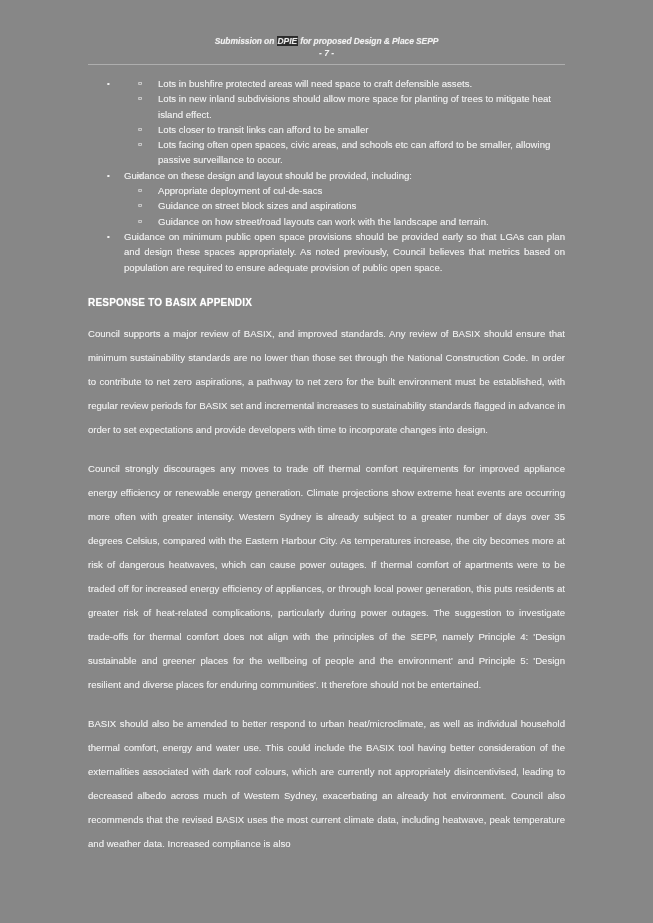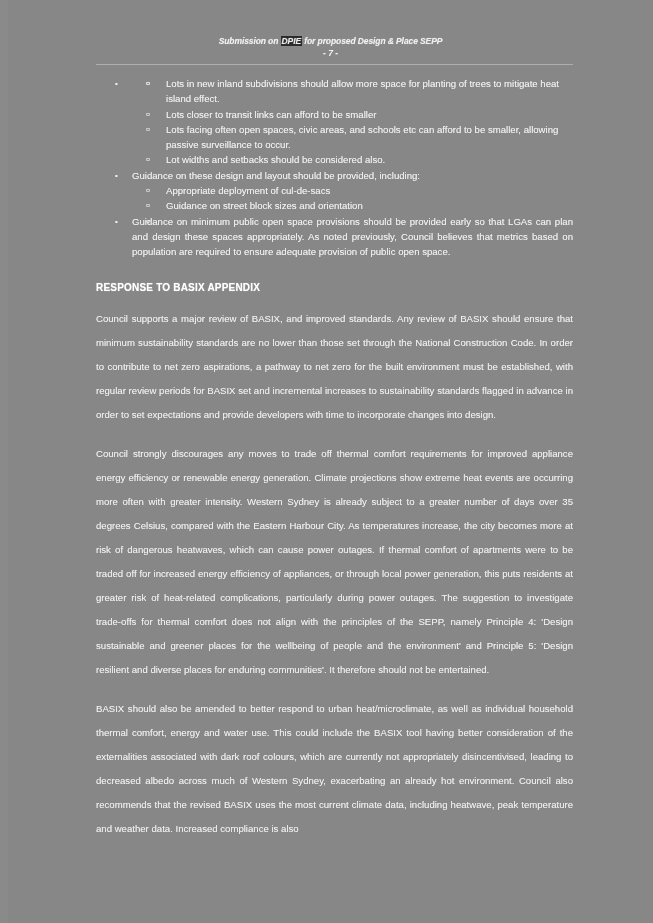--- a/index.html
+++ b/index.html
@@ -12,21 +12,20 @@
     height: 923px;
     position: relative;
     font-family: "Liberation Sans", sans-serif;
     color: #e8e8e8;
     overflow: hidden;
   }
   .page {
     position: absolute;
     inset: 0;
     background: #878787;
-    margin-left: 8px;
   }
   .header {
     position: absolute;
     top: 36px;
     left: 0;
     right: 0;
     text-align: center;
   }
   .header-title {
     font-size: 8.5px;
@@ -138,35 +137,35 @@
 
   <div class="hrule"></div>
 
   <div class="content">
 
     <ul class="lvl1">
 
       <li>
         <span class="bullet">•</span>
         <ul class="lvl2">
-          <li><span class="bullet2">¤</span></li>
+          <li><span class="bullet2">¤</span><span>Lots in bushfire protected areas will need space to craft defensible assets.</span></li>
           <li><span class="bullet2">¤</span><span>Lots in new inland subdivisions should allow more space for planting of trees to mitigate heat island effect.</span></li>
           <li><span class="bullet2">¤</span><span>Lots closer to transit links can afford to be smaller</span></li>
           <li><span class="bullet2">¤</span><span>Lots facing often open spaces, civic areas, and schools etc can afford to be smaller, allowing passive surveillance to occur.</span></li>
-          <li><span class="bullet2">¤</span><span>Lot widths and setbacks should be considered also.</span></li>
+          <li><span class="bullet2">¤</span></li>
         </ul>
       </li>
 
       <li>
         <span class="bullet">•</span>
         <span>Guidance on these design and layout should be provided, including:</span>
         <ul class="lvl2">
           <li><span class="bullet2">¤</span><span>Appropriate deployment of cul-de-sacs</span></li>
-          <li><span class="bullet2">¤</span><span>Guidance on street block sizes and orientation</span></li>
-          <li><span class="bullet2">¤</span></li>
+          <li><span class="bullet2">¤</span><span>Guidance on street block sizes and aspirations</span></li>
+          <li><span class="bullet2">¤</span><span>Guidance on how street/road layouts can work with the landscape and terrain.</span></li>
         </ul>
       </li>
 
       <li>
         <span class="bullet">•</span>
         <span>Guidance on minimum public open space provisions should be provided early so that LGAs can plan and design these spaces appropriately. As noted previously, Council believes that metrics based on population are required to ensure adequate provision of public open space.</span>
       </li>
 
     </ul>
 

